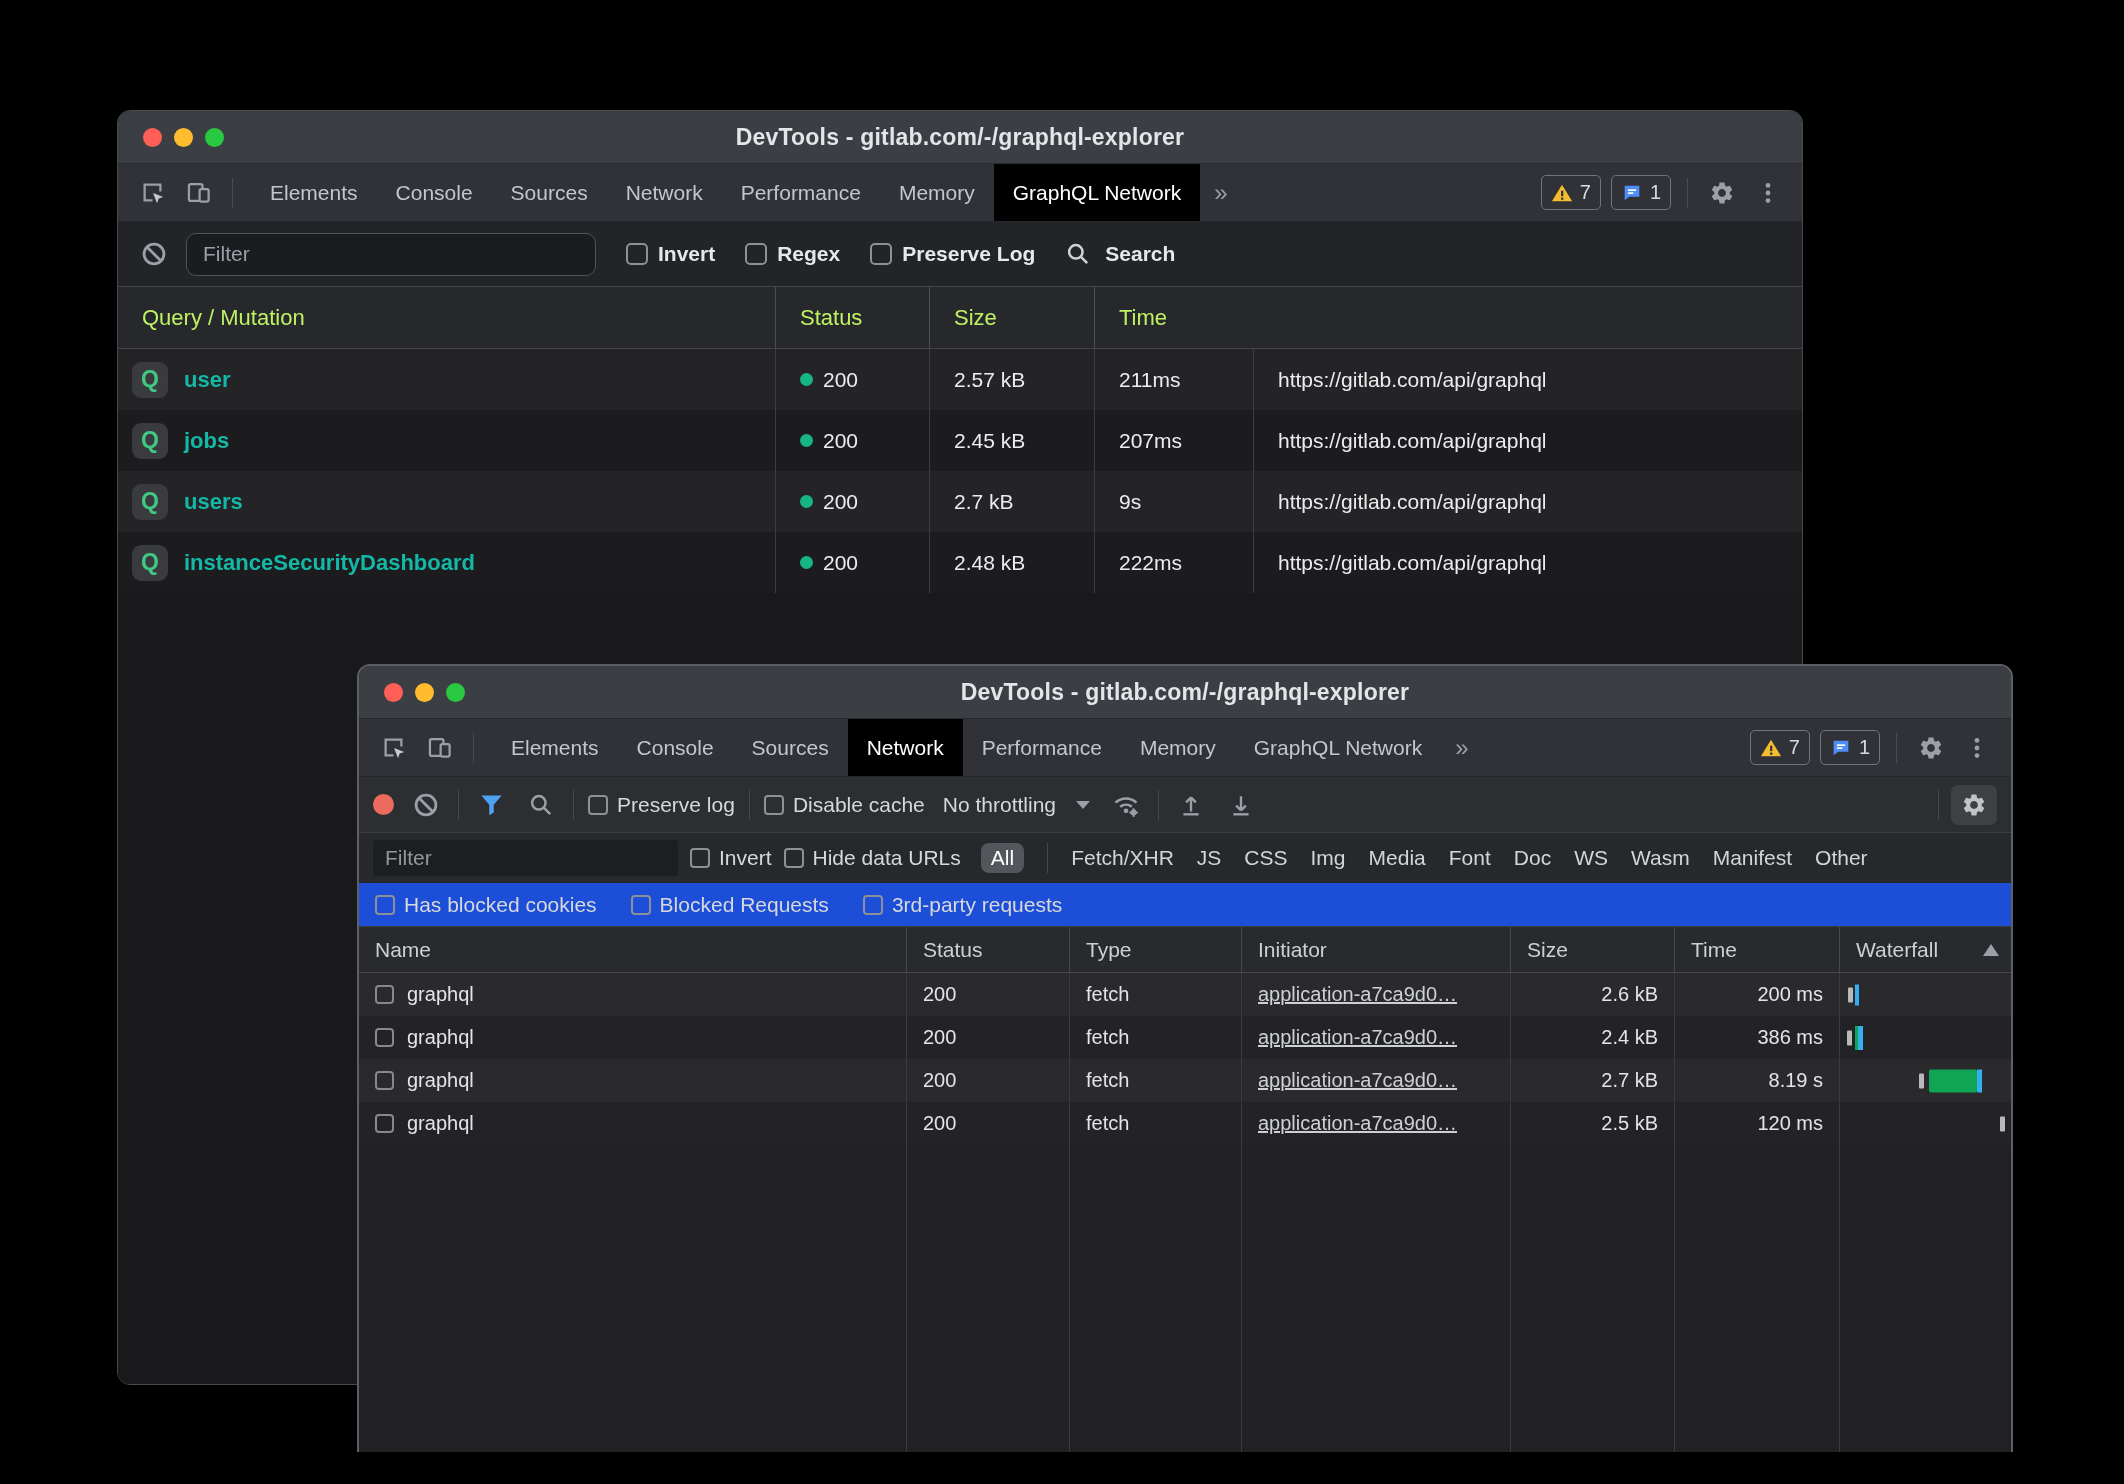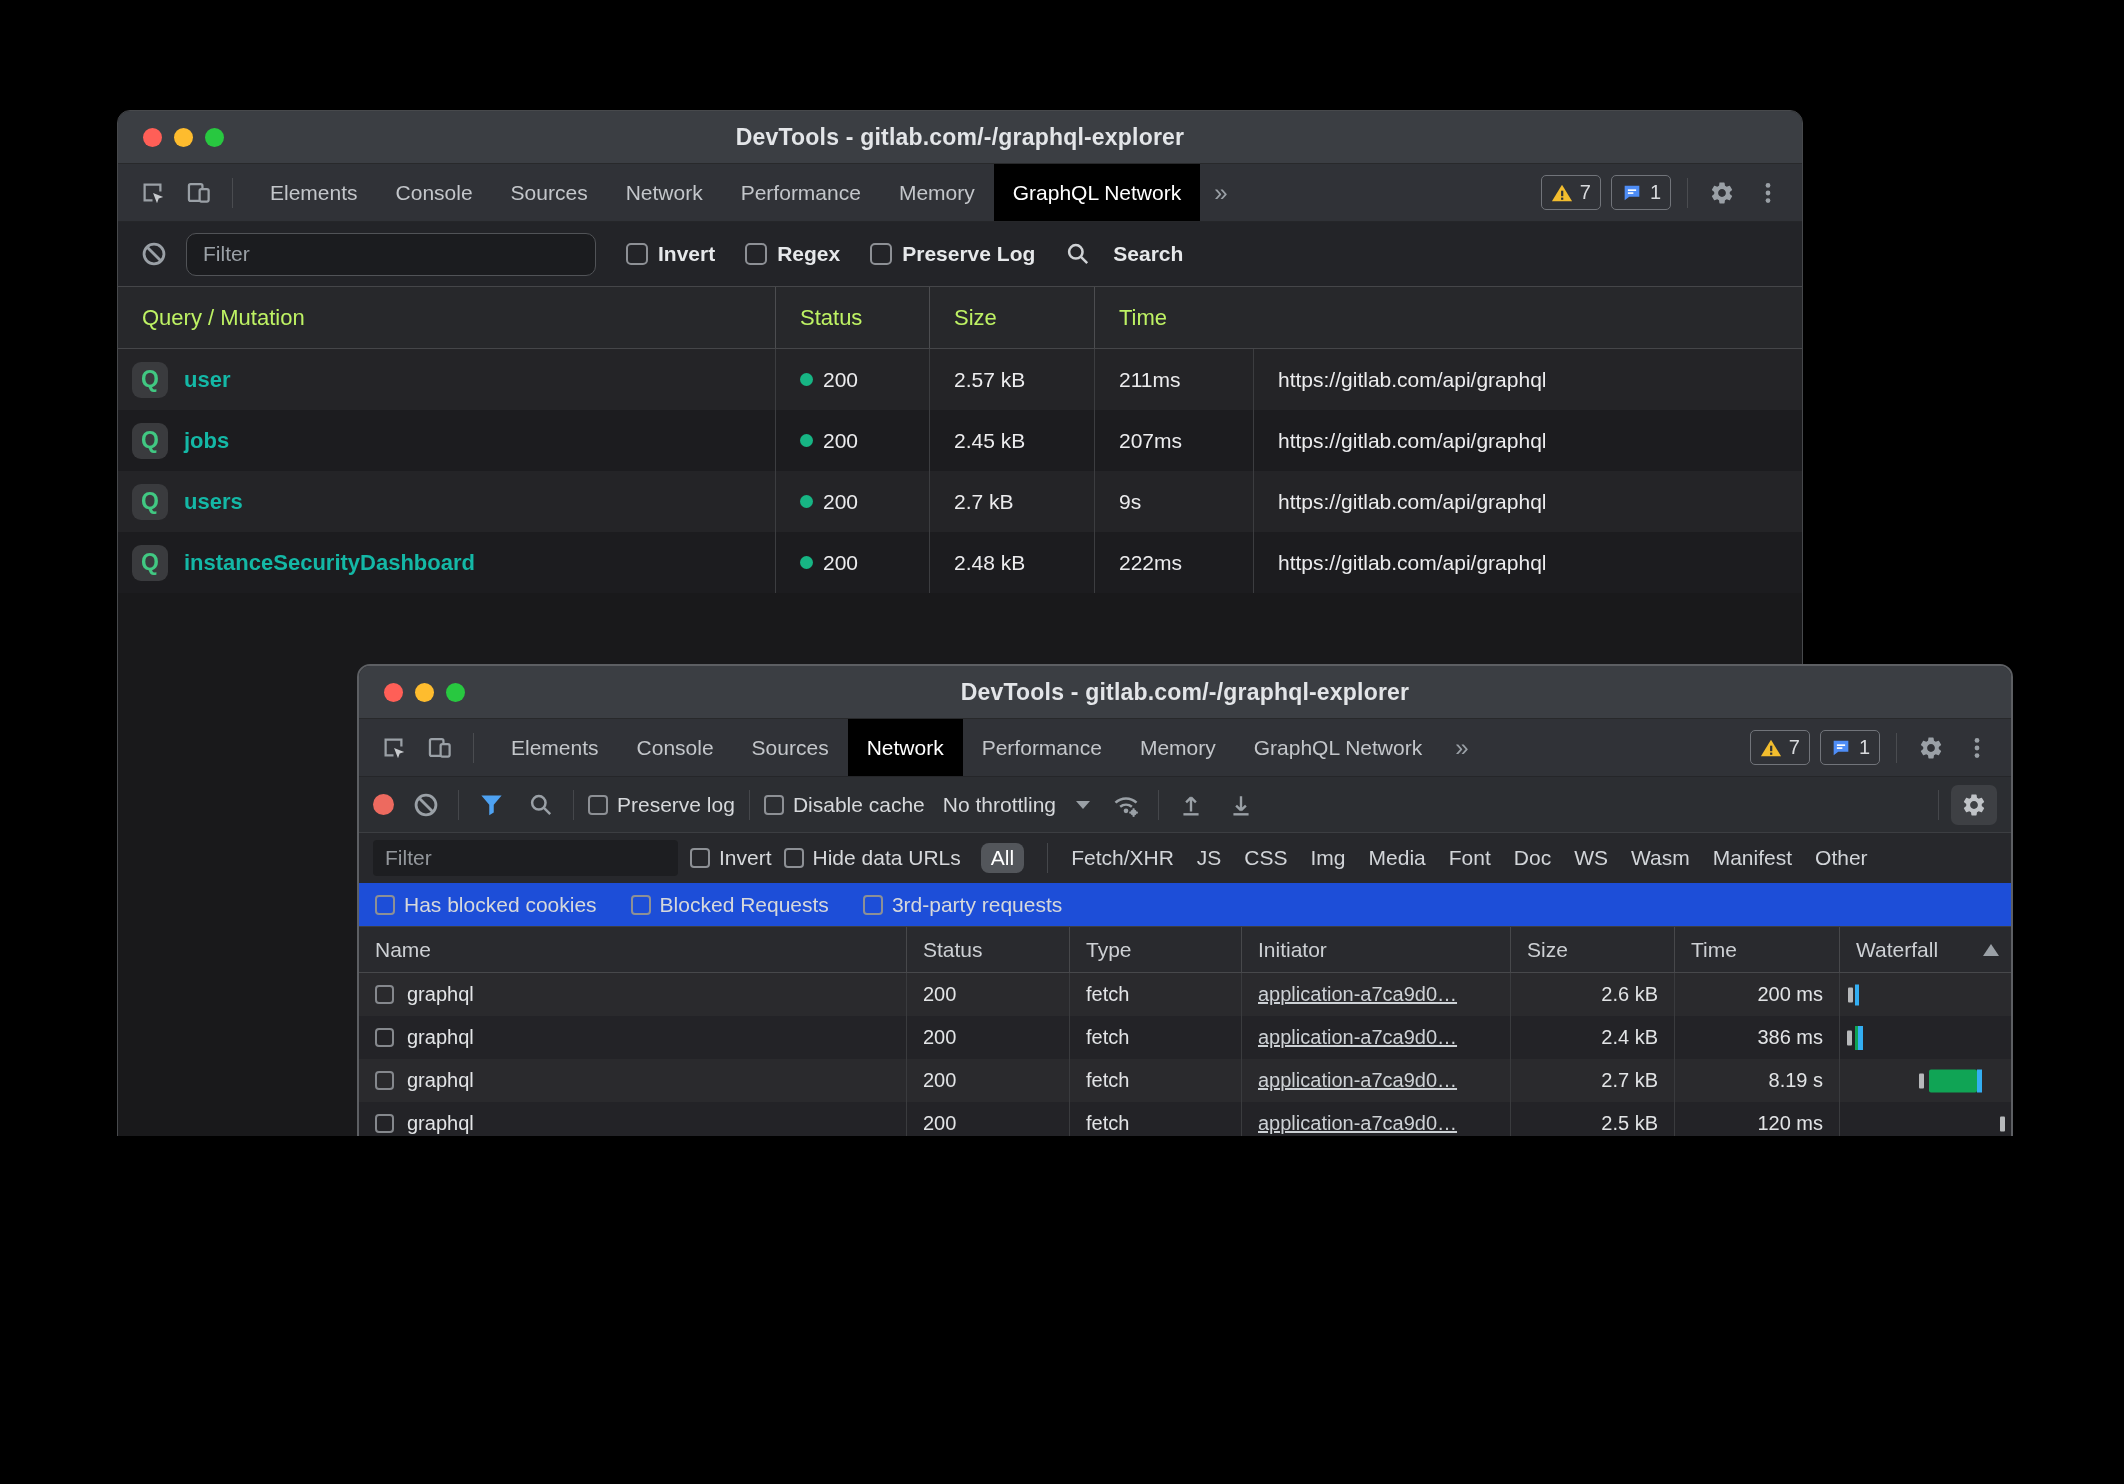--- a/index.html
+++ b/index.html
@@ -1,17 +1,17 @@
 <!DOCTYPE html>
 <html><head>
 <meta charset="utf-8">
 <style>
   html,body{margin:0;padding:0;background:#000;}
   *{box-sizing:border-box;font-family:"Liberation Sans",sans-serif;}
-  .canvas{position:relative;width:2124px;height:1136px;background:#000;overflow:hidden;}
+  .canvas{position:relative;width:2124px;height:1452px;background:#000;overflow:hidden;}
 
   
   .window{position:absolute;border-radius:13px;overflow:hidden;display:flex;flex-direction:column;}
   .win-back{left:117px;top:110px;width:1686px;height:1275px;background:#19191b;border:1px solid #47494c;}
   .win-front{left:357px;top:664px;width:1656px;height:900px;background:#212124;border:2px solid #5d5f63;border-radius:13px 13px 0 0;}
 
   .titlebar{position:relative;height:53px;background:#3b3e43;border-bottom:1px solid #28292b;flex:0 0 auto;}
   .traffic{position:absolute;left:25px;top:0;height:100%;display:flex;align-items:center;gap:12px;}
   .tl{width:19px;height:19px;border-radius:50%;}
   .tl.red{background:#ff5f57;}.tl.yellow{background:#febc2e;}.tl.green{background:#28c840;}
@@ -32,21 +32,21 @@
   svg.ic{display:block;}
 
   
   .b-filterrow{height:64px;background:#232428;display:flex;align-items:center;gap:14px;padding:0 18px;flex:0 0 auto;}
   .b-filterrow .filter-input{width:410px;height:43px;background:#1b1c1f;border:1px solid #515357;border-radius:10px;
       color:#e8e8e8;font-size:21px;padding:0 16px;outline:none;}
   .b-filterrow .filter-input::placeholder{color:#9aa0a6;}
   .chk{width:22px;height:22px;border:2px solid #8d9095;border-radius:5px;flex:0 0 auto;}
   .chklbl{color:#e6e8ea;font-size:21px;font-weight:bold;white-space:nowrap;}
   .chkgroup{display:flex;align-items:center;gap:10px;margin-left:16px;}
-  .b-search{display:flex;align-items:center;gap:22px;margin-left:16px;}
+  .b-search{display:flex;align-items:center;gap:14px;margin-left:16px;}
 
   
   .b-table{flex:1 1 auto;display:flex;flex-direction:column;background:#19191b;}
   .b-hrow{display:grid;grid-template-columns:658px 154px 165px 159px 548px;height:63px;background:#27282b;
           border-top:1px solid #454649;border-bottom:1px solid #454649;flex:0 0 auto;}
   .b-hcell{display:flex;align-items:center;padding-left:24px;color:#bef264;font-size:22px;font-weight:normal;border-right:1px solid #4c4d50;}
   .b-hcell:last-child{border-right:none;}
   .b-row{display:grid;grid-template-columns:658px 154px 165px 159px 548px;height:61px;flex:0 0 auto;}
   .b-row.odd{background:#242427;}
   .b-row.even{background:#1c1c1f;}

